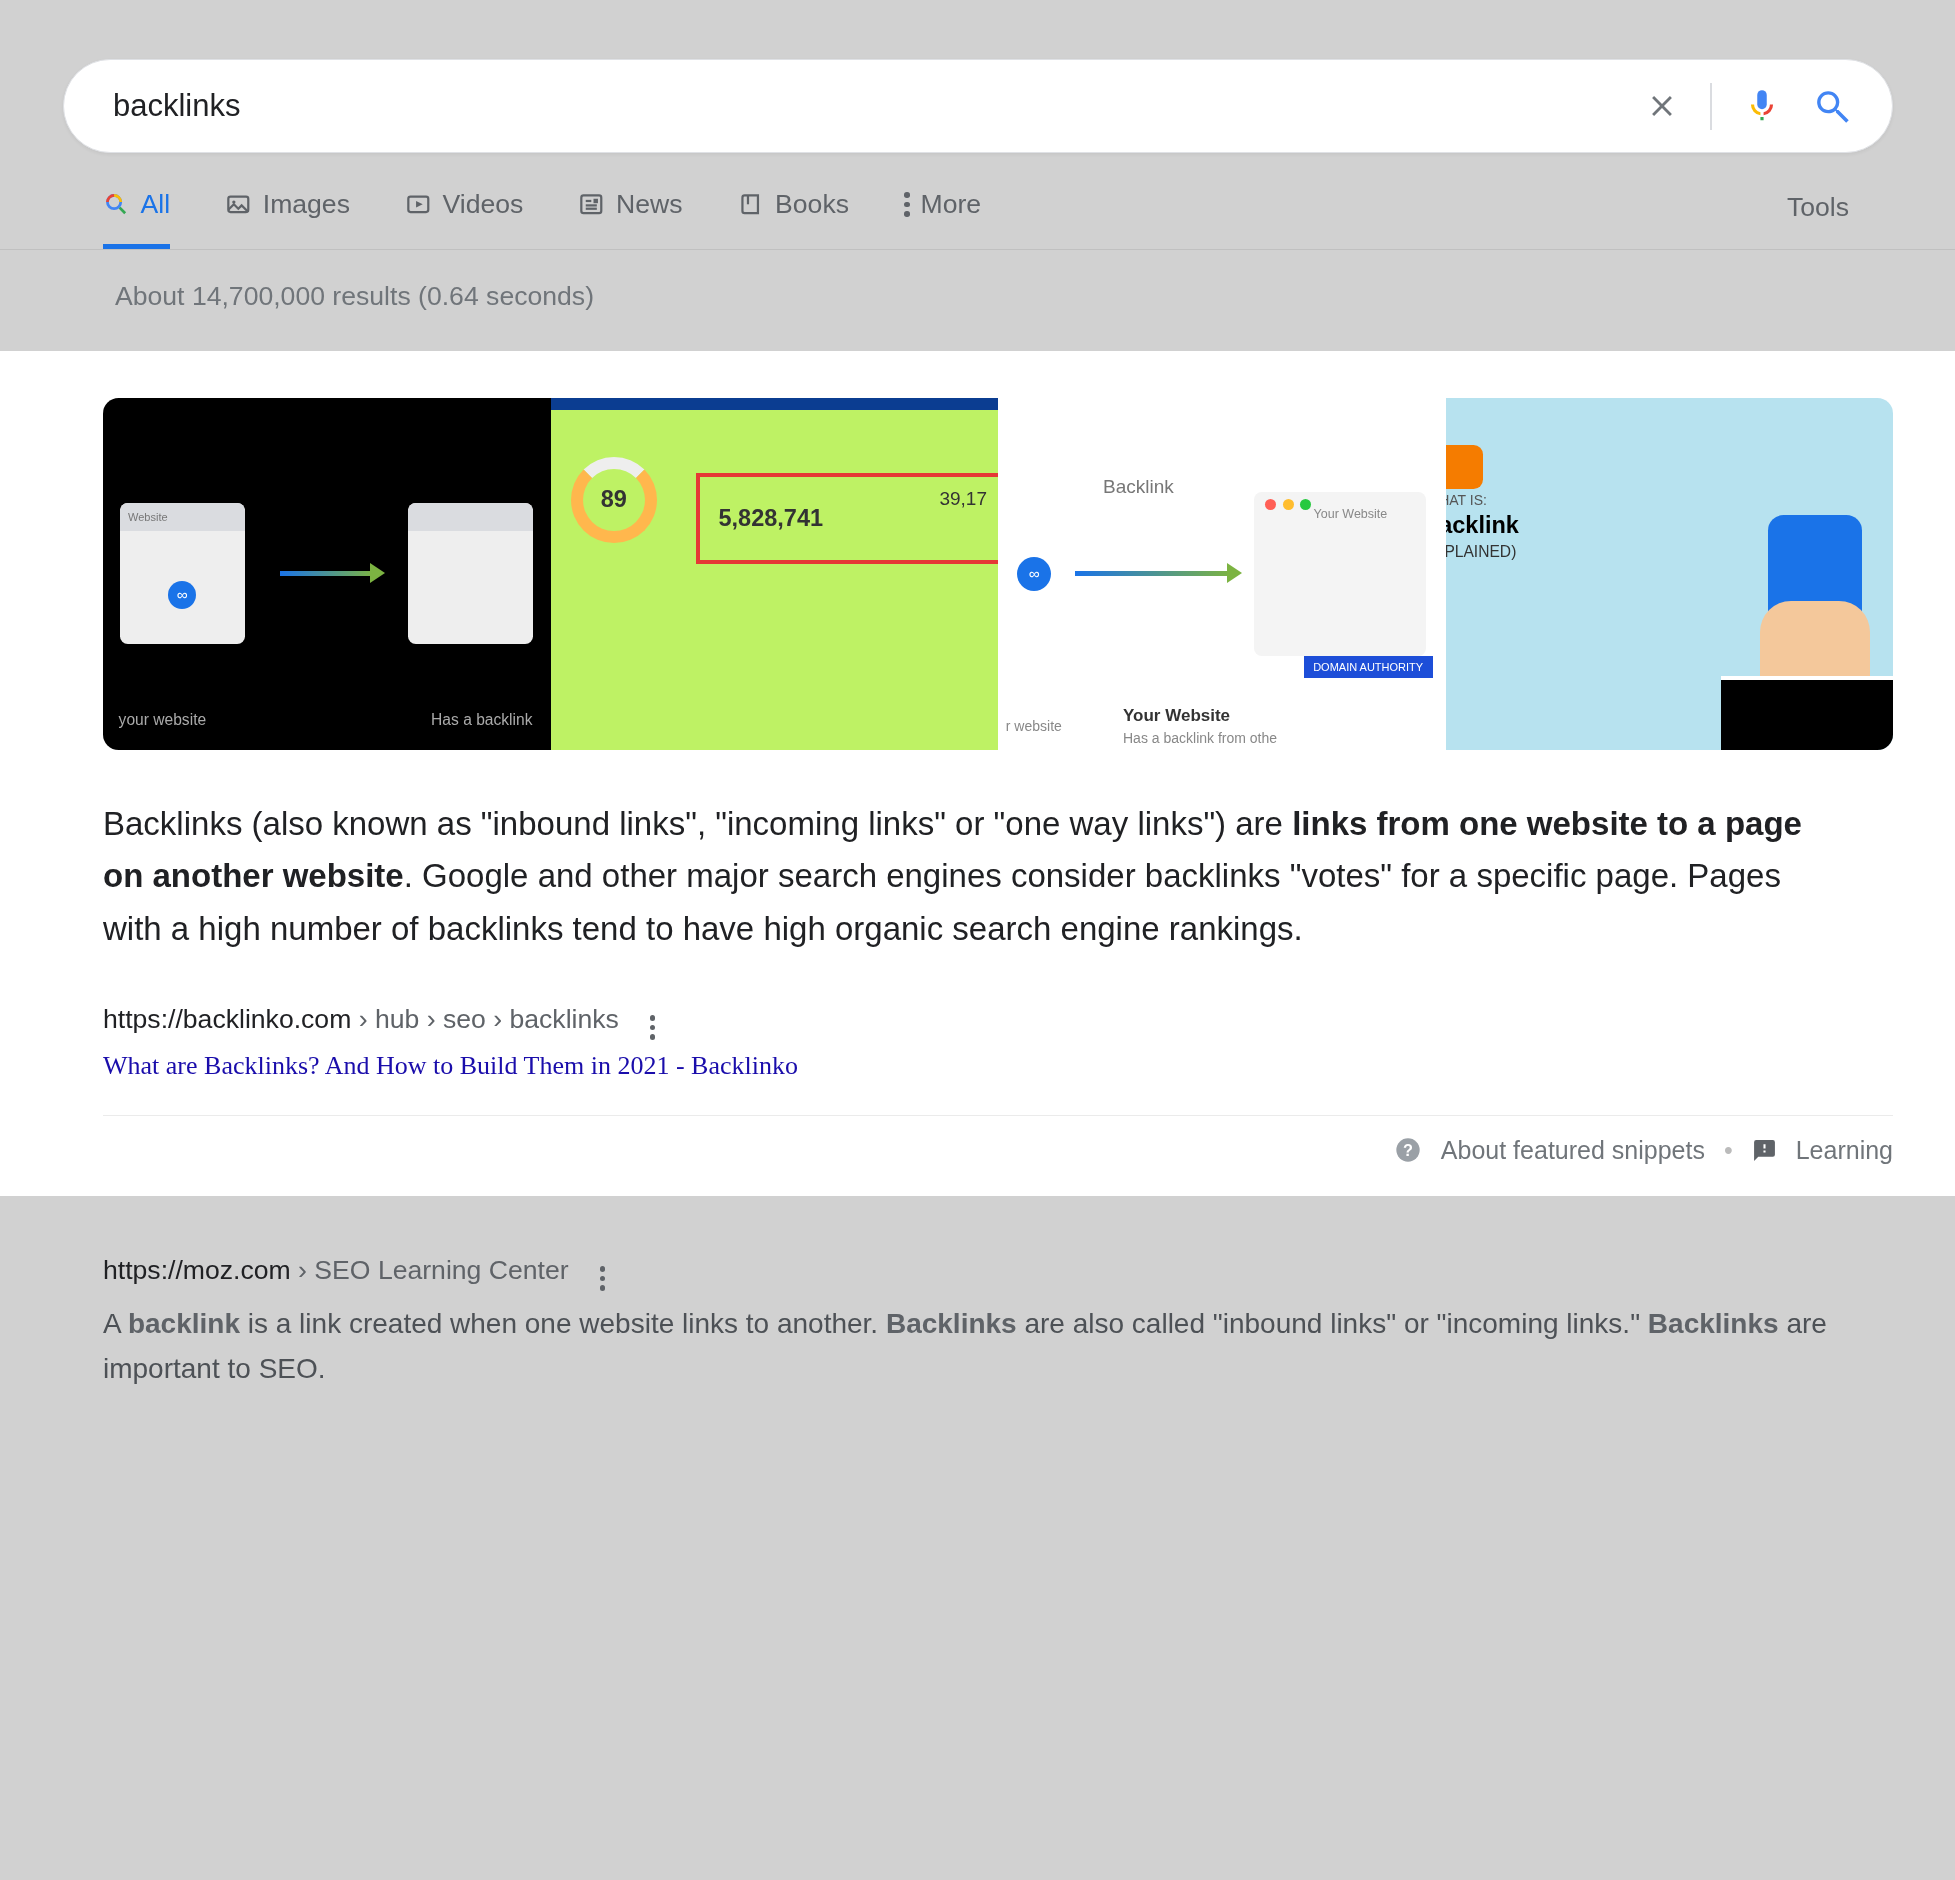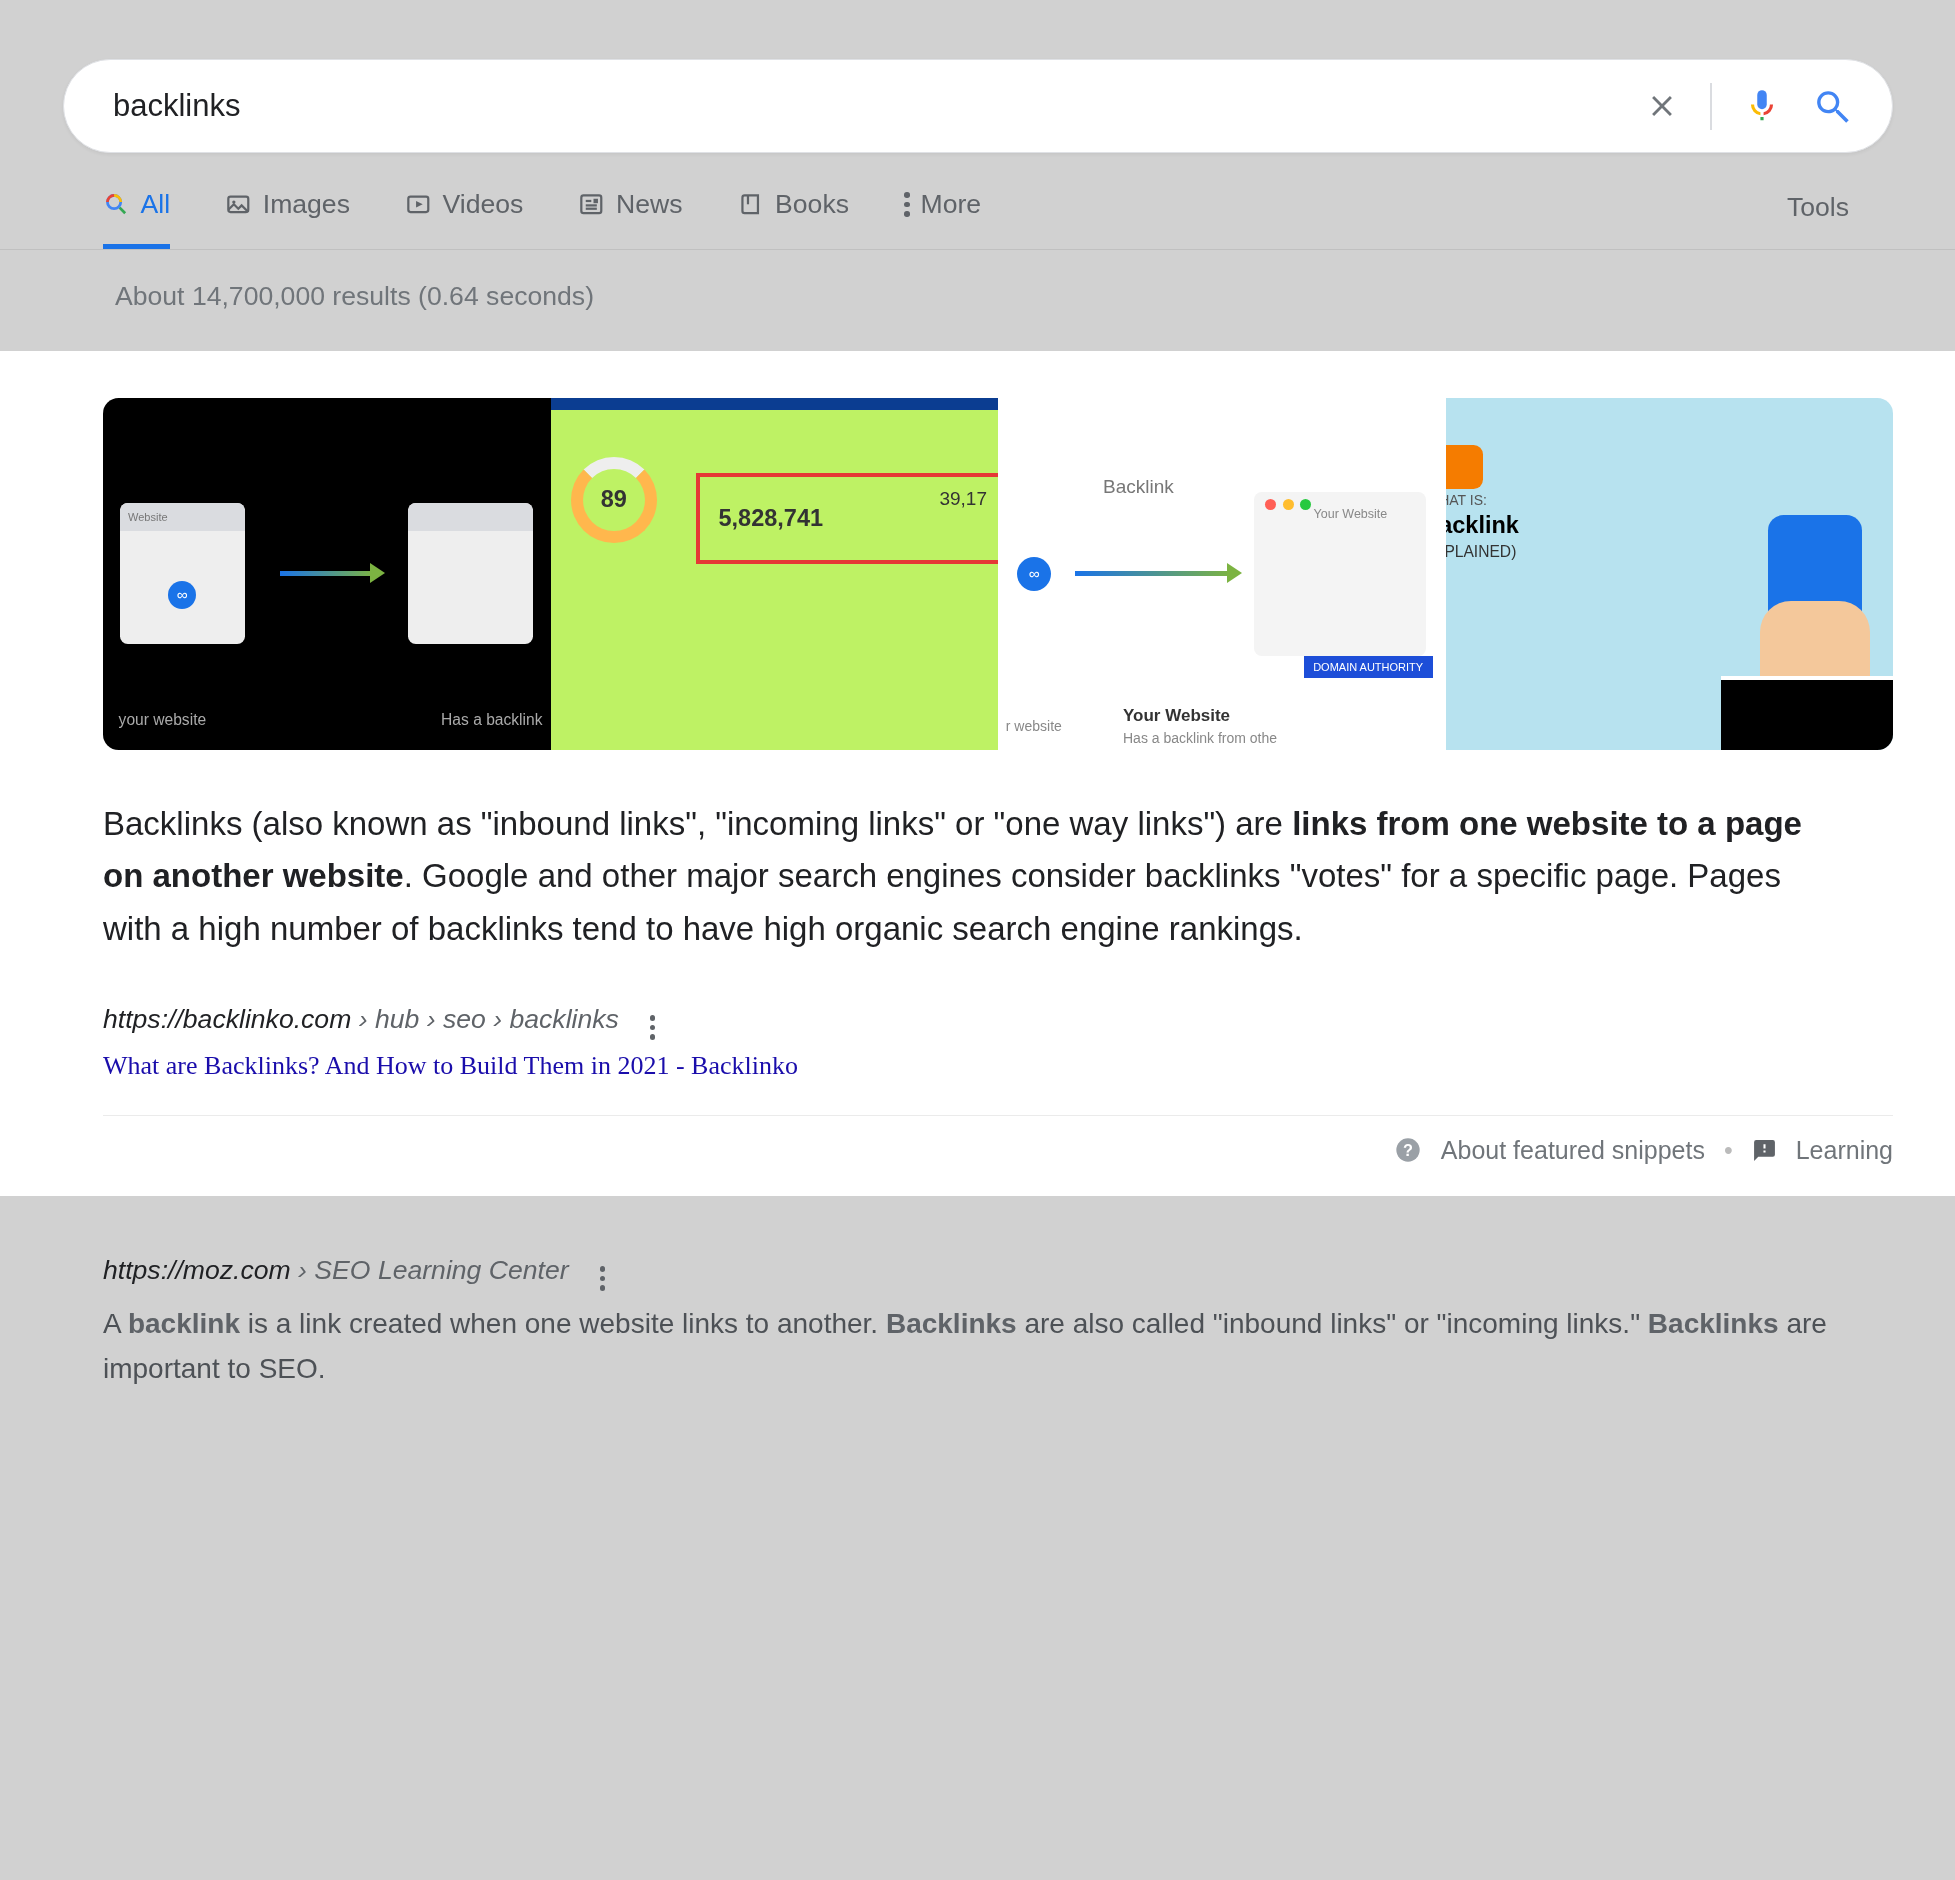--- a/index.html
+++ b/index.html
@@ -117,21 +117,21 @@
   .t4 .txt{position:absolute;left:-6.3px;top:114px;color:#000;font-weight:bold;font-size:23.5px;}
   .t4 .txt2{position:absolute;left:-6.3px;top:145px;color:#333;font-size:15.6px;}
   .t4 .hand{position:absolute;right:0;bottom:0;width:172px;height:250px;}
   .t4 .phone{width:94px;height:188px;background:#1a73e8;border-radius:15.6px;position:absolute;right:31px;top:15.6px;}
   .t4 .palm{width:110px;height:125px;background:#f4c89b;border-radius:31px;position:absolute;right:23.5px;bottom:23.5px;}
   .t4 .sleeve{width:172px;height:70px;background:#000;position:absolute;right:0;bottom:0;}
   .t4 .cuff{width:172px;height:19px;background:#fff;position:absolute;right:0;bottom:55px;}
 
   .snippet-text { font-size: 33px; line-height: 1.6; margin-bottom: 44px; max-width: 1737px;}
   .snippet-text b { font-weight: bold; }
-  .breadcrumb-row { display:flex; align-items:center; gap:31px; margin-bottom:11px;font-style:italic;}
+  .breadcrumb-row { display:flex; align-items:center; gap:31px; margin-bottom:11px;}
   .breadcrumb { font-size: 26.6px; color: #202124; }
   .breadcrumb .path { color: #5f6368; }
   .more-dots { color:#5f6368; font-size:23.5px; letter-spacing:1.6px; cursor:pointer; }
   .vdots{display:inline-flex;flex-direction:column;gap:3.9px;}
   .vdots i{width:5.5px;height:5.5px;border-radius:50%;background:#5f6368;display:block;}
   .result-title {
     color: var(--google-link);
     font-size: 26px;
     margin: 7px 0 34px;
     cursor:pointer;
@@ -265,21 +265,21 @@
                 <div class="hdr"></div>
                 <div class="dot">∞</div>
               </div>
             <div style="position:absolute;top:7.8px;left:7.8px;font-size:11px;color:#777">Website</div>
           </div>
           <div class="arrow"></div>
           <div class="card">
               <div class="hdr"></div>
             </div>
           <div class="label" style="left:15.6px">your website</div>
-          <div class="label" style="right:8px">Has a backlink</div>
+          <div class="label" style="right:18px">Has a backlink</div>
         </div>
         <div class="thumb t2">
           <div class="gauge">89</div>
           <div class="redbox">
               <span class="big">5,828,741</span>
             </div>
           <div class="side">39,17</div>
         </div>
         <div class="thumb t3">
           <div class="dot2">∞</div>

